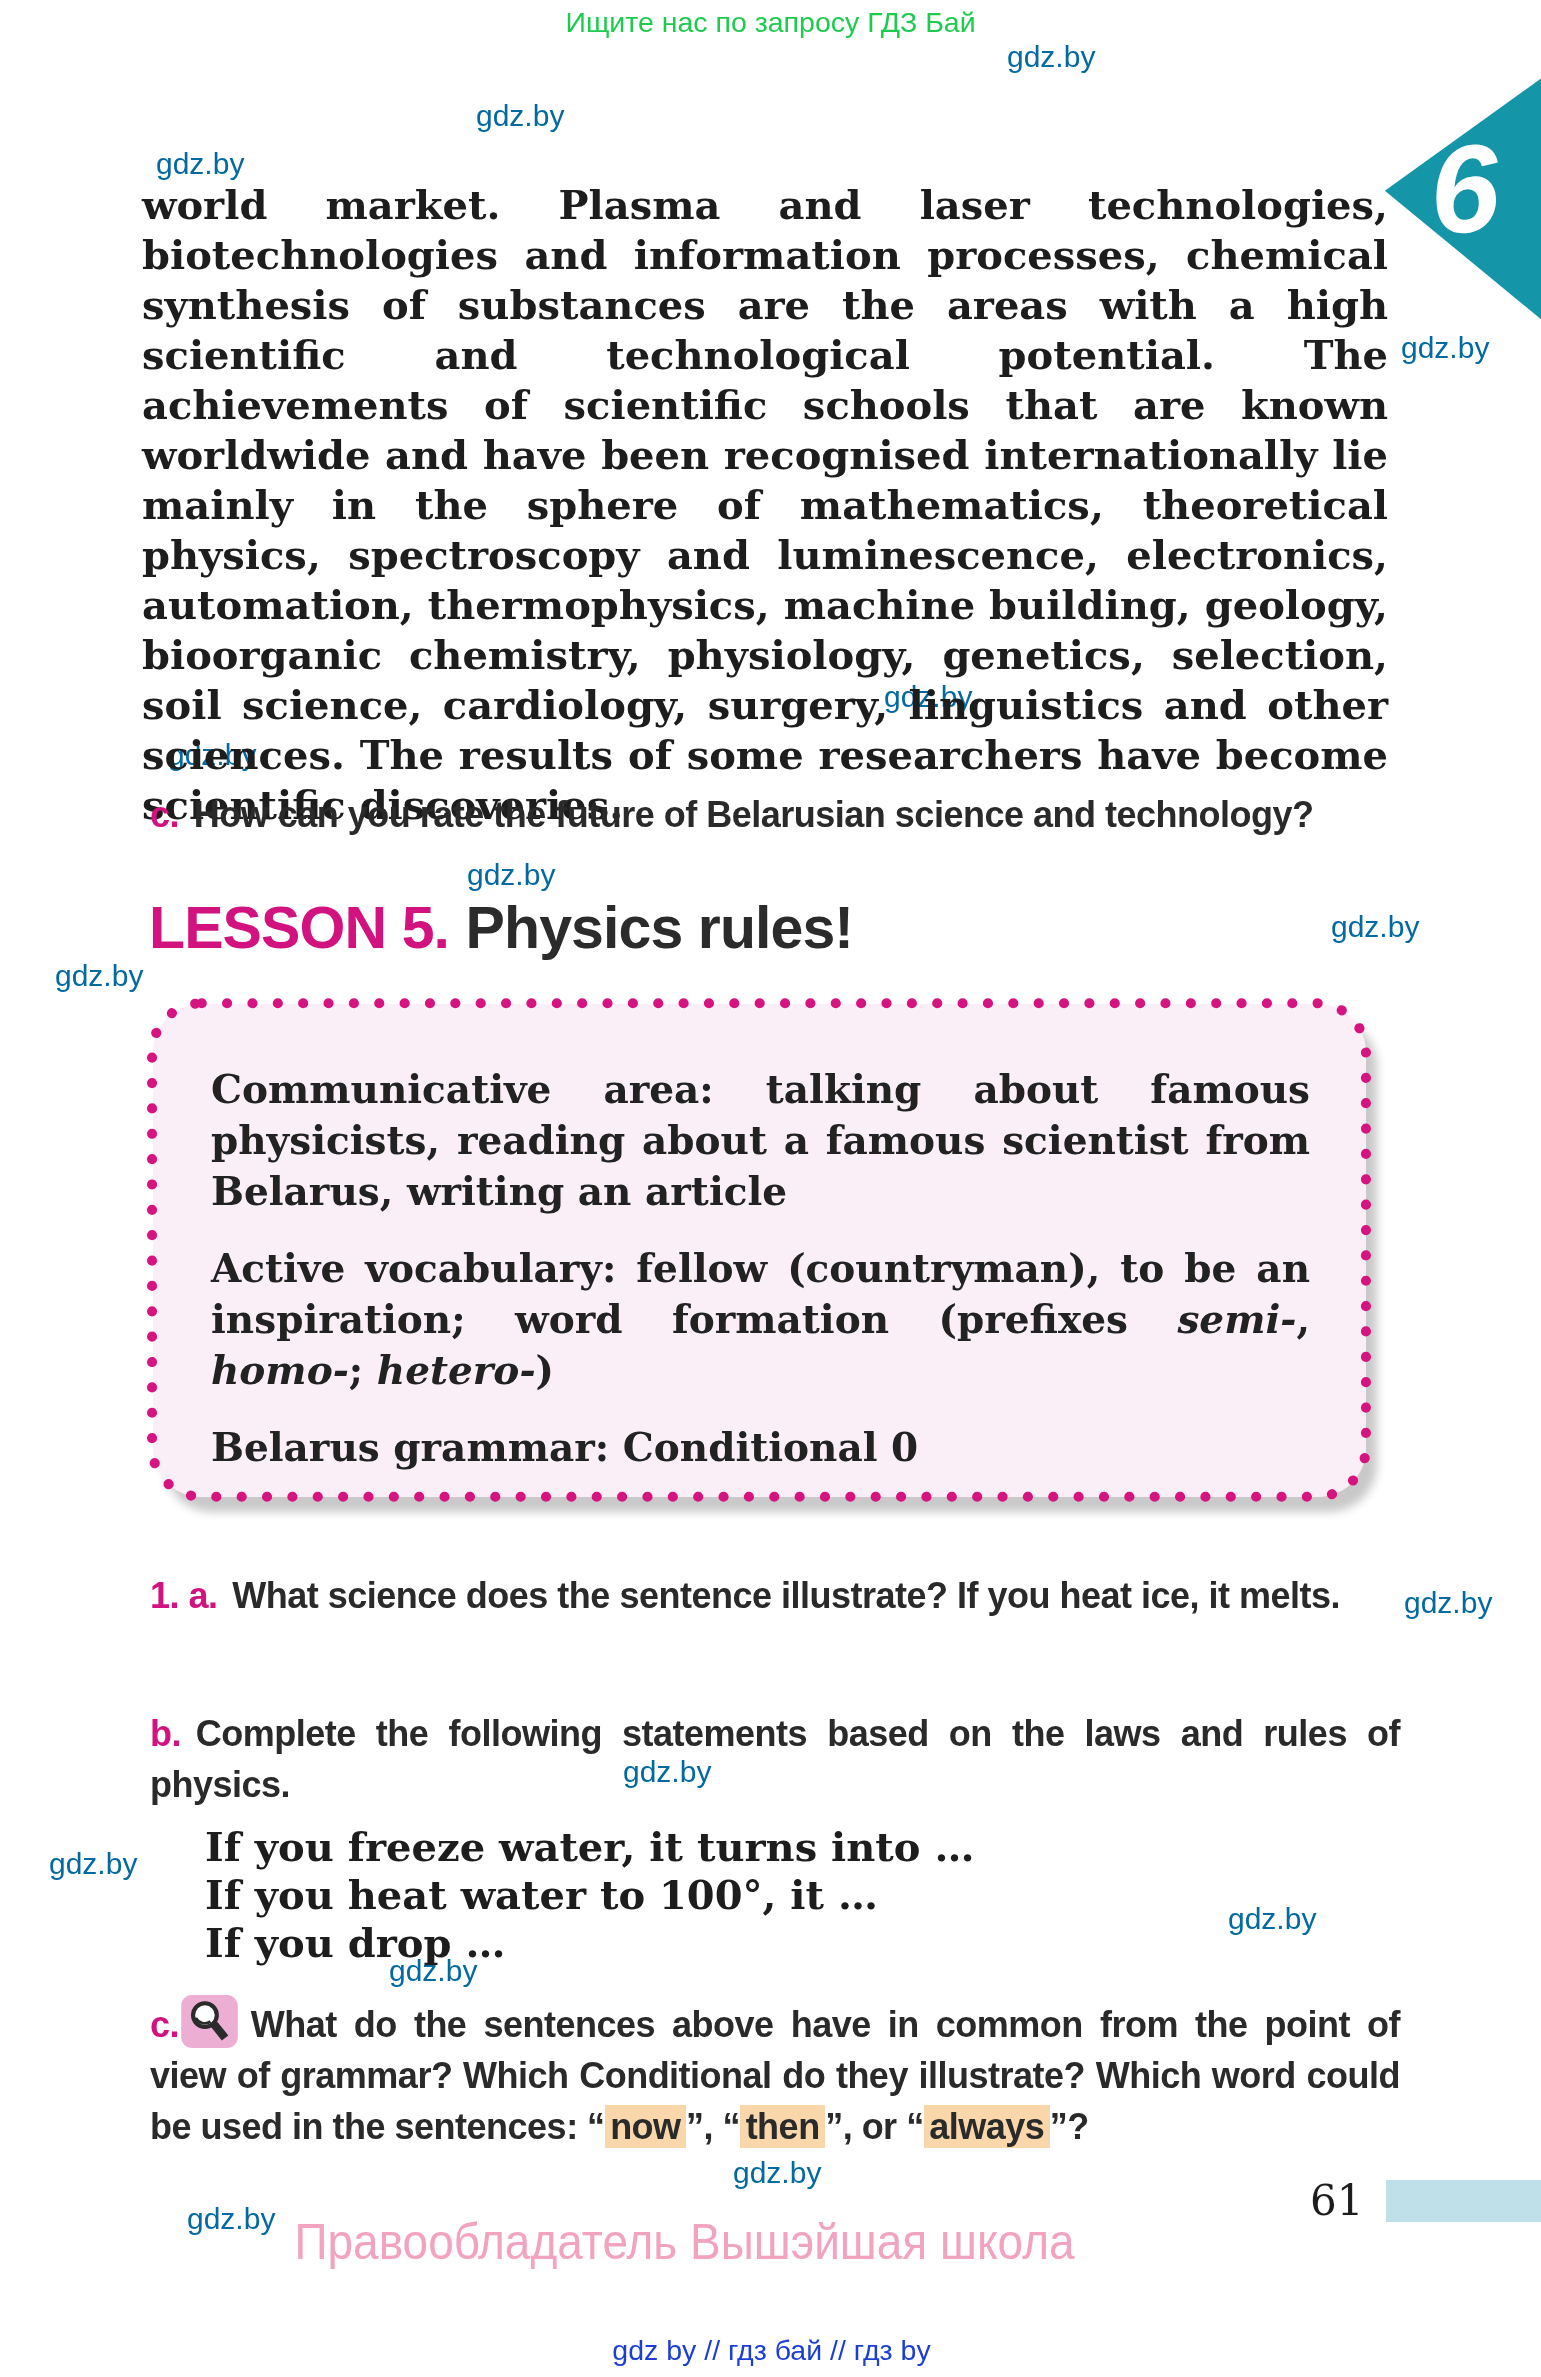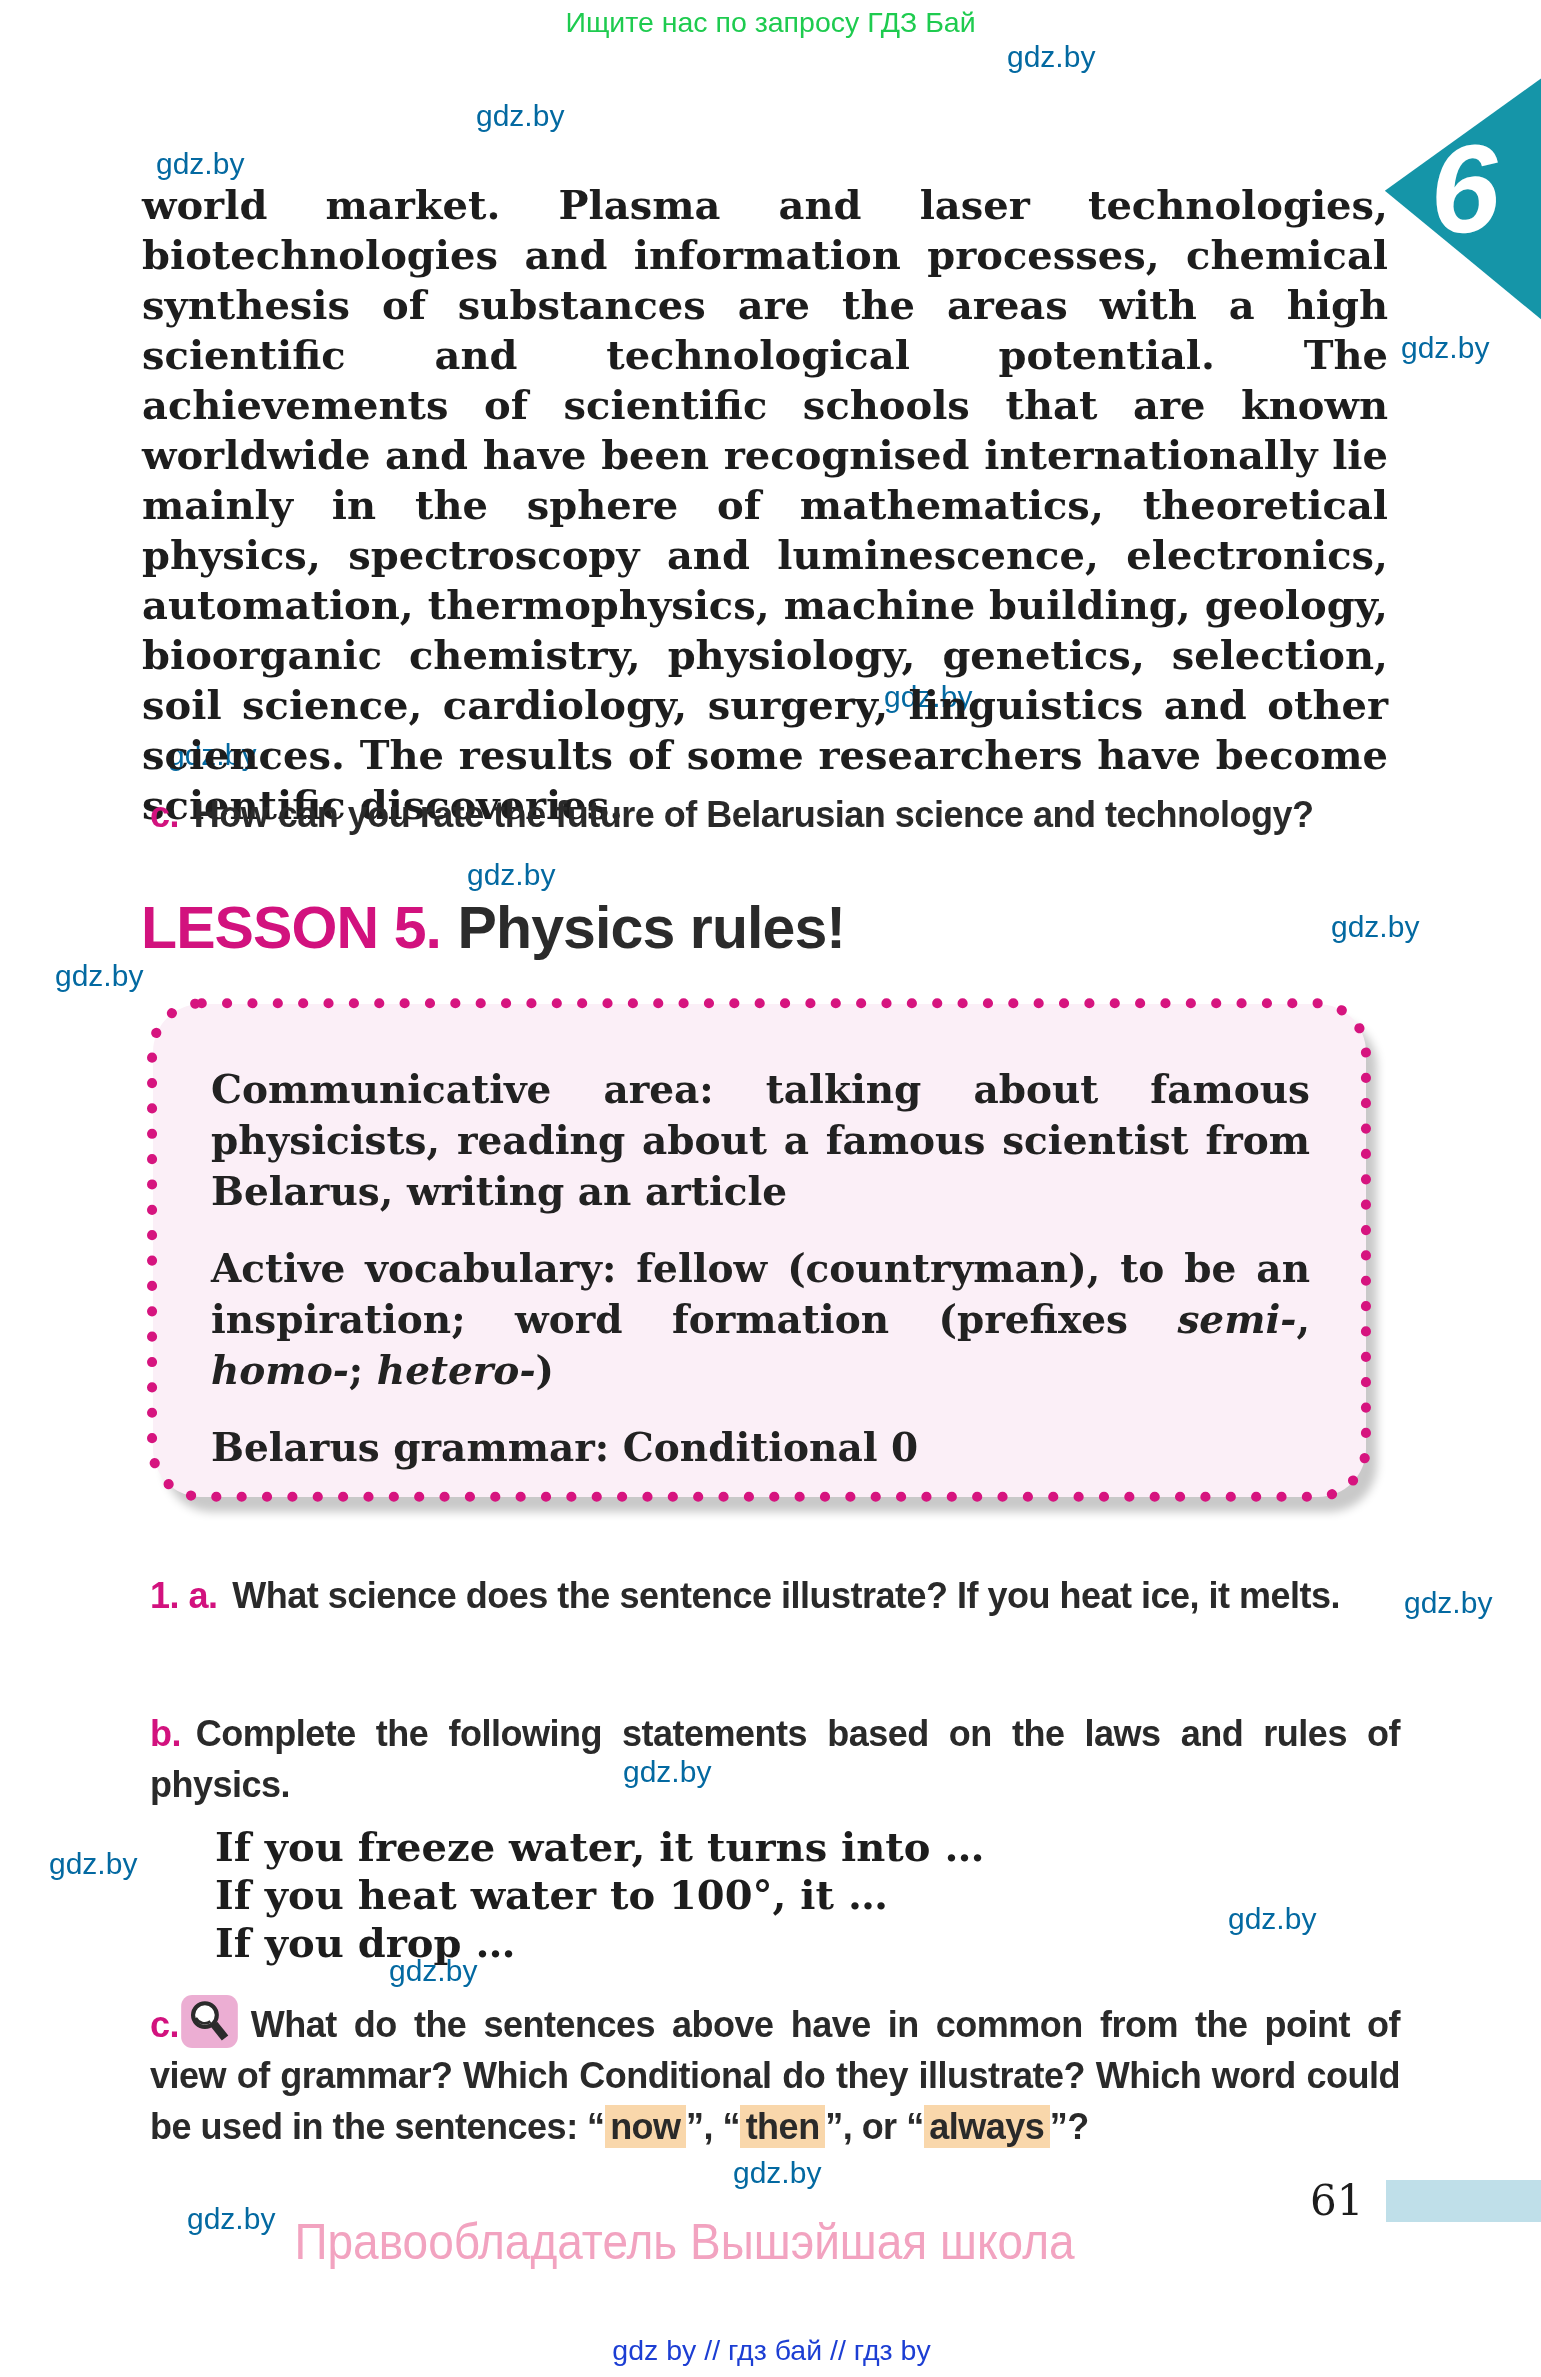--- a/index.html
+++ b/index.html
@@ -44,41 +44,41 @@
   }
   .mag{color:#d2127e;}
   .lbl{margin-right:14.7px;}
   .q-c0{top:781px;white-space:nowrap;text-align:left;}
   .lesson{
     position:absolute;left:141px;top:899px;margin:0;
     font-family:"Liberation Sans",sans-serif;font-weight:800;
     font-size:59px;line-height:59px;letter-spacing:-0.9px;color:#2b2b2b;
     white-space:nowrap;
   }
-  .lesson .mag{margin-right:16.5px;}
+  .lesson .mag{margin-right:16.5px;margin-left:8px;}
   
   .box-bg{
     position:absolute;left:153px;top:1004px;width:1213px;height:493px;
     border-radius:48px;background:#fbeff7;
     box-shadow:11px 14.7px 9.2px #c9c9c9;
   }
   .box-dots{position:absolute;left:147px;top:998px;}
   .box-content{
     position:absolute;left:211px;top:1064px;width:1099px;
     font-family:"DejaVu Serif","Liberation Serif",serif;
     font-size:39px;line-height:51px;font-weight:600;color:#222222;
     text-align:justify;
   }
   .box-content p{margin:0 0 26px 0;}
   .box-content .b{font-weight:800;}
   .box-content .it{font-style:italic;}
   .t1a{top:1562px;}
   .t1b{top:1700px;}
   .statements{
-    position:absolute;left:215px;top:1823px;width:1103px;
+    position:absolute;left:205px;top:1823px;width:1103px;
     font-family:"DejaVu Serif","Liberation Serif",serif;
     font-size:40px;line-height:48px;font-weight:600;color:#1d1d1d;
   }
   .statements p{margin:0;}
   .t1c{top:1987px;}
   .hl{background:#f9d7ab;padding:0.9px 5.5px;}
   .lens-icon{
     display:inline-block;width:57px;height:53px;
     vertical-align:-11px;margin:0 13px 0 1.8px;
   }

